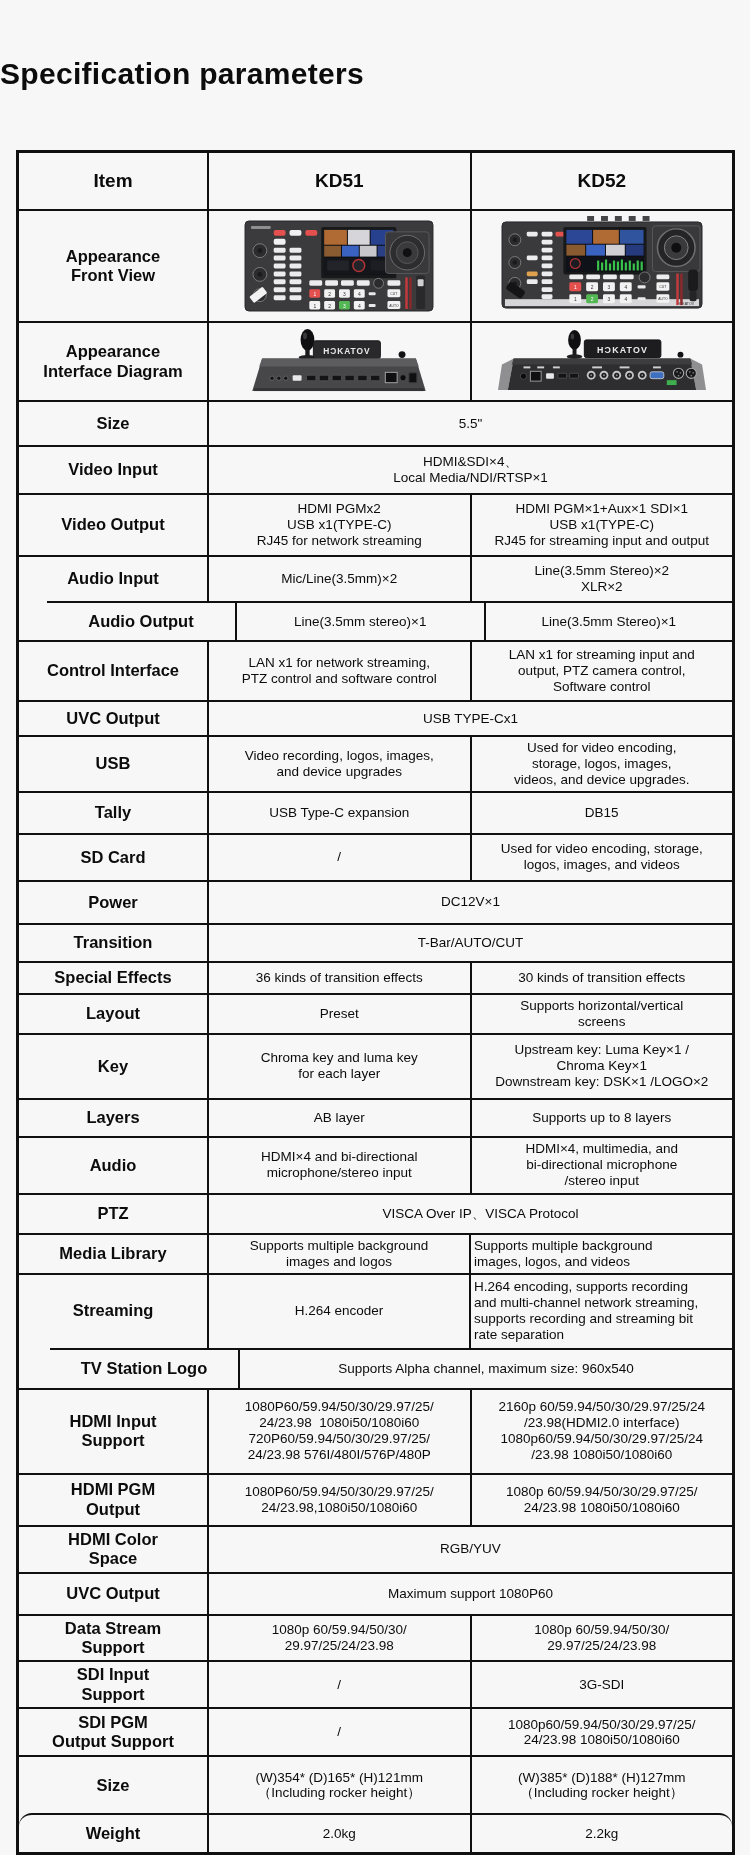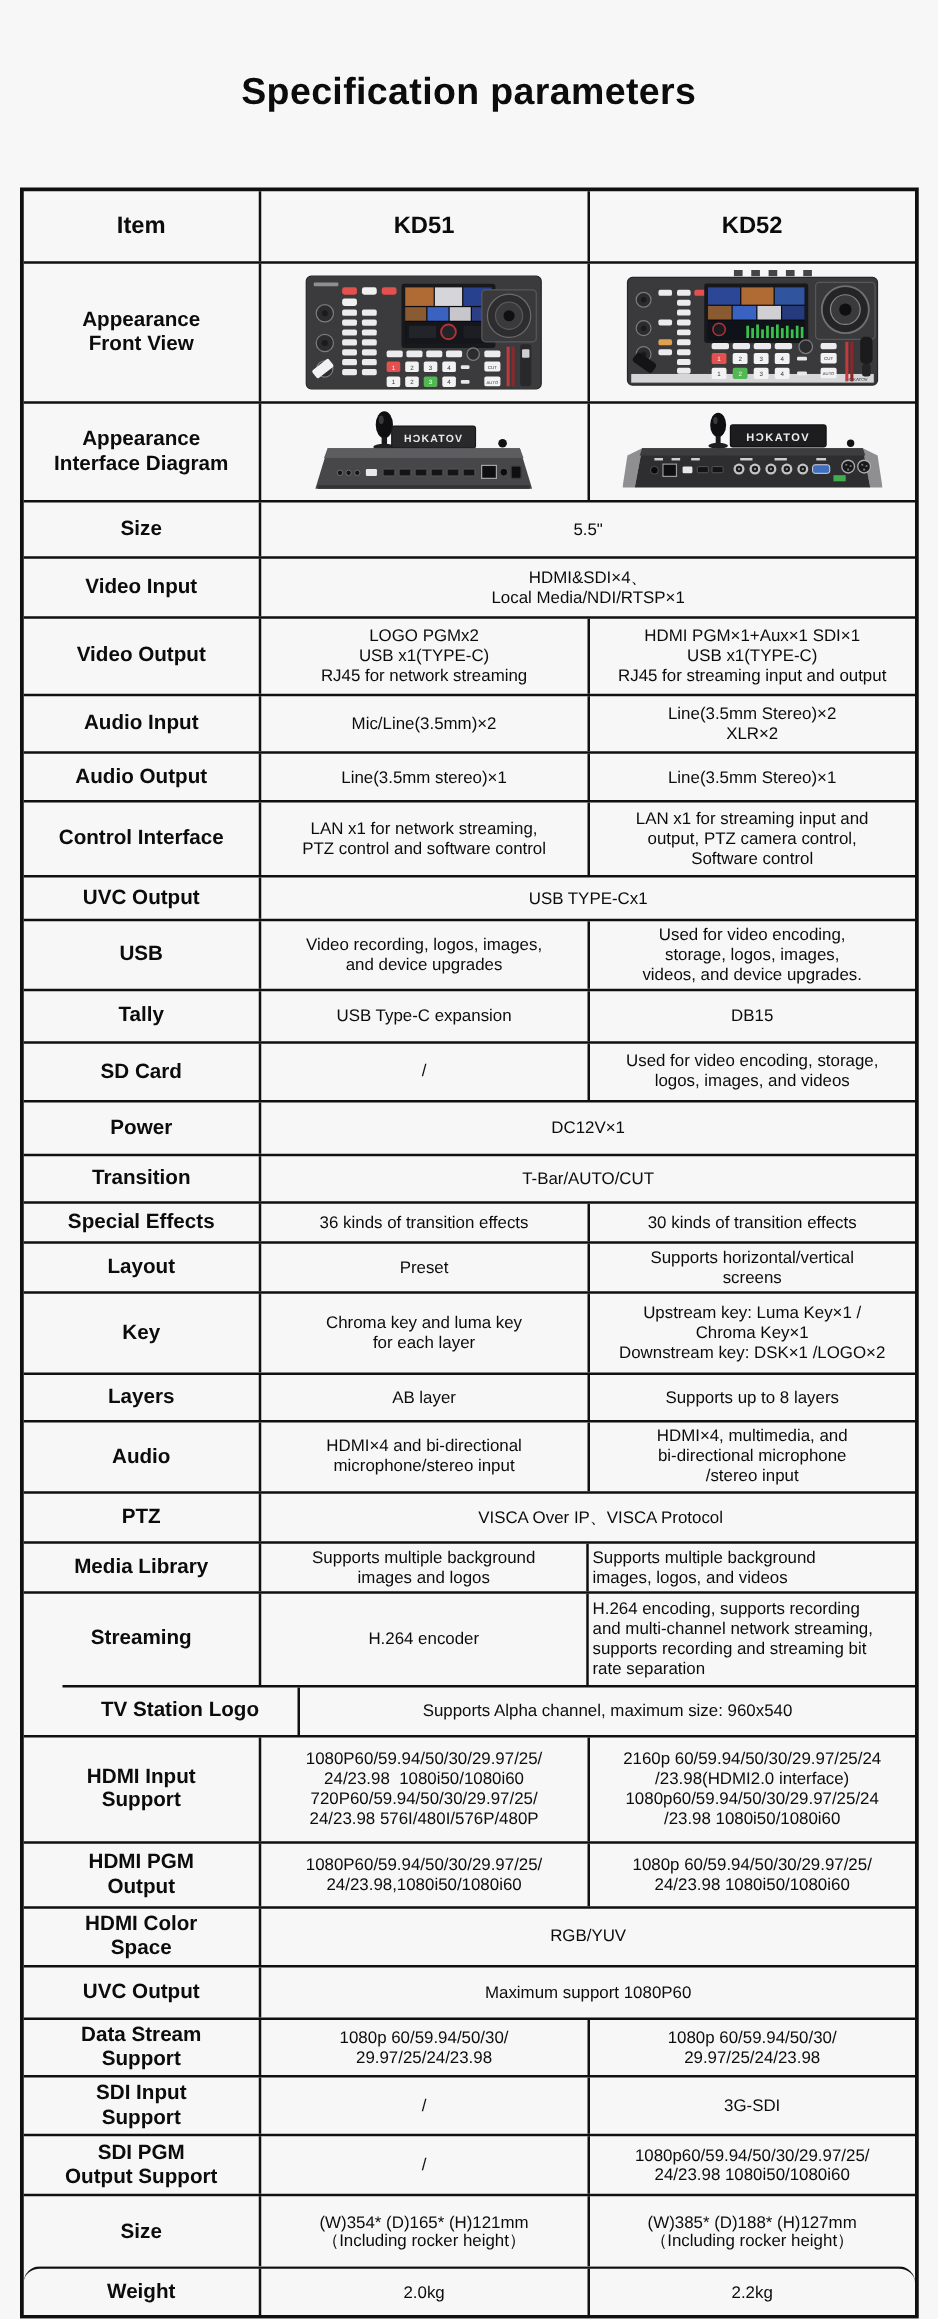--- a/index.html
+++ b/index.html
@@ -4,21 +4,21 @@
 <style>
   * { box-sizing: border-box; margin: 0; padding: 0; }
   html,body { background:#f7f7f8; }
   .page {
     position: relative; width: 750px; height: 1855px;
     background:#f7f7f8; overflow:hidden;
     font-family:"Liberation Sans","DejaVu Sans",sans-serif; color:#0c0c0c;
   }
   .title {
     position:absolute; top:57px; left:0; width:100%;
-    text-align:center; font-size:30px; font-weight:700; letter-spacing:.3px;
+    text-align:left; font-size:30px; font-weight:700; letter-spacing:.3px;
   }
   .spec-table {
     position:absolute; left:16px; top:150px; width:719px;
     border:3px solid #101010; background:#f7f7f8;
   }
   .trow { display:flex; align-items:stretch; border-top:2px solid #101010; }
   .trow.head { border-top:none; min-height:56px; }
   .cell {
     display:flex; flex-direction:column; justify-content:center; align-items:center;
     text-align:center; padding:3px 2px; min-width:0;
@@ -394,21 +394,21 @@
           <div class="cell val">
             <span class="ln">HDMI&amp;SDI×4、</span>
             <span class="ln">Local Media/NDI/RTSP×1</span>
           </div>
         </div>
         <div class="trow" style="min-height: 62px;">
           <div class="cell item">
             <span class="ln">Video Output</span>
           </div>
           <div class="cell val first">
-            <span class="ln">LOGO PGMx2</span>
+            <span class="ln">HDMI PGMx2</span>
             <span class="ln">USB x1(TYPE-C)</span>
             <span class="ln">RJ45 for network streaming</span>
           </div>
           <div class="cell val">
             <span class="ln">HDMI PGM×1+Aux×1 SDI×1</span>
             <span class="ln">USB x1(TYPE-C)</span>
             <span class="ln">RJ45 for streaming input and output</span>
           </div>
         </div>
         <div class="trow" style="min-height: 46px;">
@@ -416,21 +416,21 @@
             <span class="ln">Audio Input</span>
           </div>
           <div class="cell val first">
             <span class="ln">Mic/Line(3.5mm)×2</span>
           </div>
           <div class="cell val">
             <span class="ln">Line(3.5mm Stereo)×2</span>
             <span class="ln">XLR×2</span>
           </div>
         </div>
-        <div class="trow" style="min-height: 39px;">
+        <div class="trow" style="min-height: 39px; margin-left: 28px;">
           <div class="cell item">
             <span class="ln">Audio Output</span>
           </div>
           <div class="cell val first">
             <span class="ln">Line(3.5mm stereo)×1</span>
           </div>
           <div class="cell val">
             <span class="ln">Line(3.5mm Stereo)×1</span>
           </div>
         </div>

